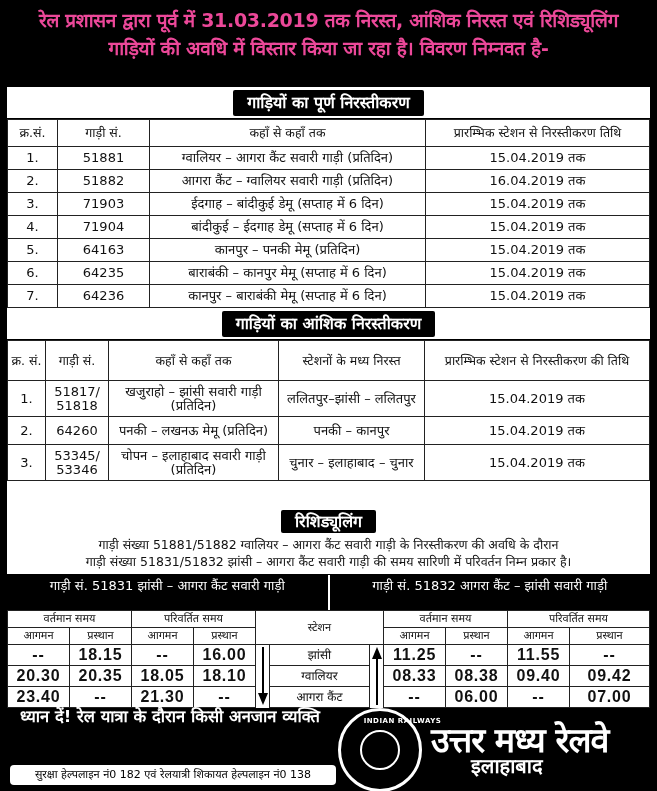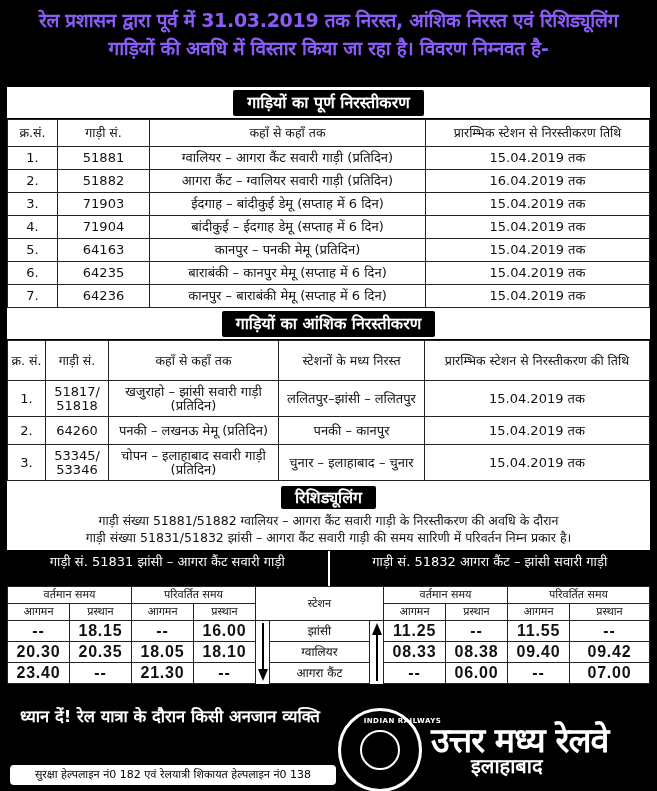--- a/index.html
+++ b/index.html
@@ -1,19 +1,19 @@
 <!DOCTYPE html>
 <html><head>
 <meta charset="utf-8">
 <style>
   * { box-sizing: border-box; margin: 0; padding: 0; }
   html, body { width: 657px; height: 791px; background: #000; overflow: hidden; }
   body { font-family: "DejaVu Sans", sans-serif; color: #111; }
   .page { position: relative; width: 657px; height: 791px; background: #000; padding: 0 6px; }
-  .headline { color: #8b5cf6; text-align: center; font-weight: bold; font-size: 19px; line-height: 28px; padding-top: 6px; height: 86px; letter-spacing: -0.3px; }
+  .headline { color: #ec4899; text-align: center; font-weight: bold; font-size: 19px; line-height: 28px; padding-top: 6px; height: 86px; letter-spacing: -0.3px; }
   .panel { background: #fff; border: 1px solid #000; }
   .sec-title-row { height: 32px; display: flex; align-items: center; justify-content: center; border-bottom: 1px solid #000; }
   .sec-title { background: #000; color: #fff; font-size: 16px; font-weight: bold; padding: 2px 14px; border-radius: 2px; line-height: 22px; }
   table { border-collapse: collapse; width: 100%; table-layout: fixed; padding-left: 19px; }
   td, th { border: 1px solid #222; text-align: center; font-size: 12.5px; font-weight: normal; line-height: 14px; padding: 1px 2px; }
   .t1 th { height: 27px; font-size: 12.5px; }
   .t1 td { height: 23px; font-size: 13px; }
   .t2 th { height: 40px; font-size: 12.5px; }
   .t2 td { height: 36px; font-size: 13px; }
   .t2 tr.short td { height: 28px; }
@@ -146,21 +146,21 @@
         <td>3.</td>
         <td>53345/ 53346</td>
         <td>चोपन – इलाहाबाद सवारी गाड़ी (प्रतिदिन)</td>
         <td>चुनार – इलाहाबाद – चुनार</td>
         <td>15.04.2019 तक</td>
       </tr>
     </tbody>
       </table>
 
     <div class="resched">
-      <div style="padding-top:6px;">
+      <div style="padding-top:6px;margin-top:24px;">
         <span class="sec-title">रिशिड्यूलिंग</span>
       </div>
       <div class="desc">
         <div>गाड़ी संख्या 51881/51882 ग्वालियर – आगरा कैंट सवारी गाड़ी के निरस्तीकरण की अवधि के दौरान</div>
         <div>गाड़ी संख्या 51831/51832 झांसी – आगरा कैंट सवारी गाड़ी की समय सारिणी में परिवर्तन निम्न प्रकार है।</div>
       </div>
       <div class="train-heads">
         <div>गाड़ी सं. 51831 झांसी – आगरा कैंट सवारी गाड़ी</div>
         <div>गाड़ी सं. 51832 आगरा कैंट – झांसी सवारी गाड़ी</div>
       </div>

